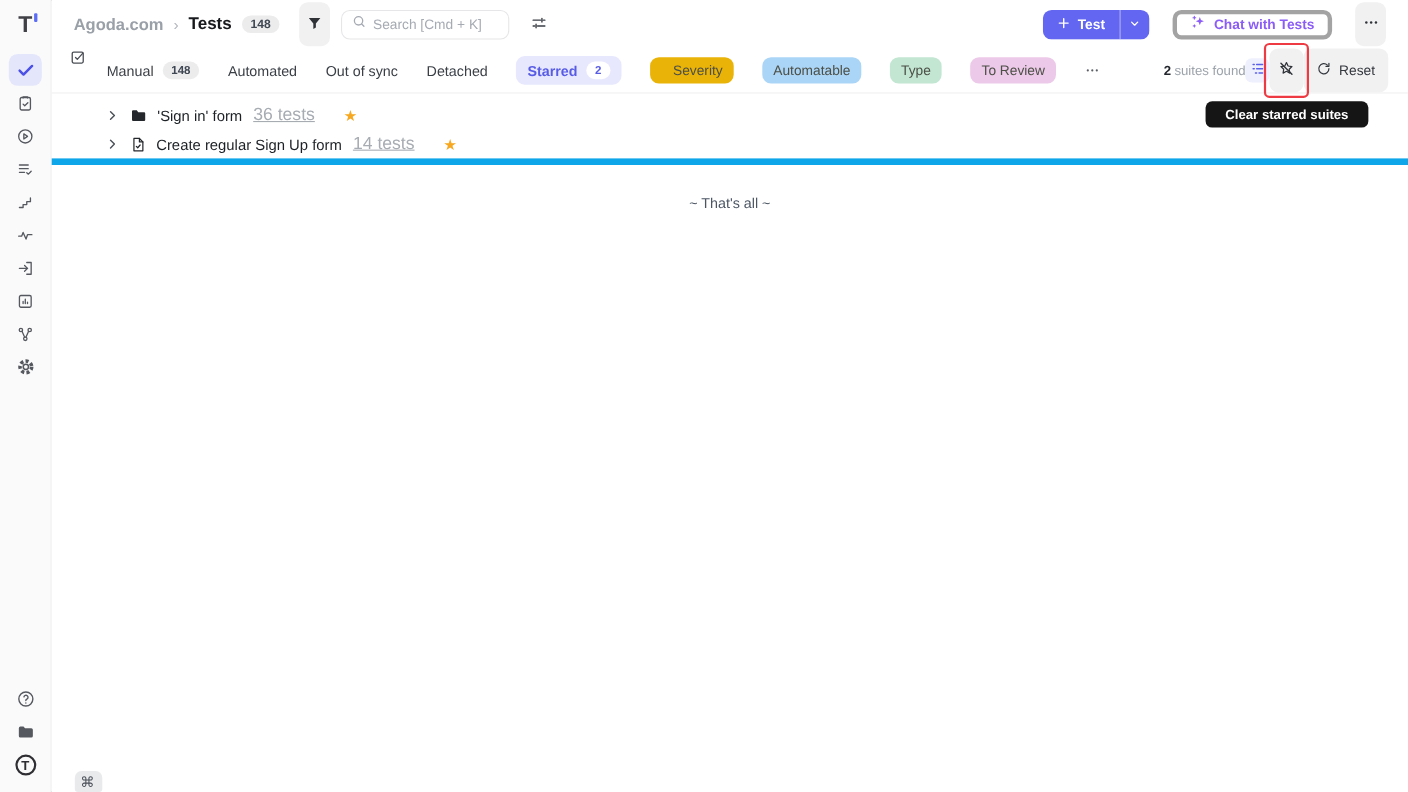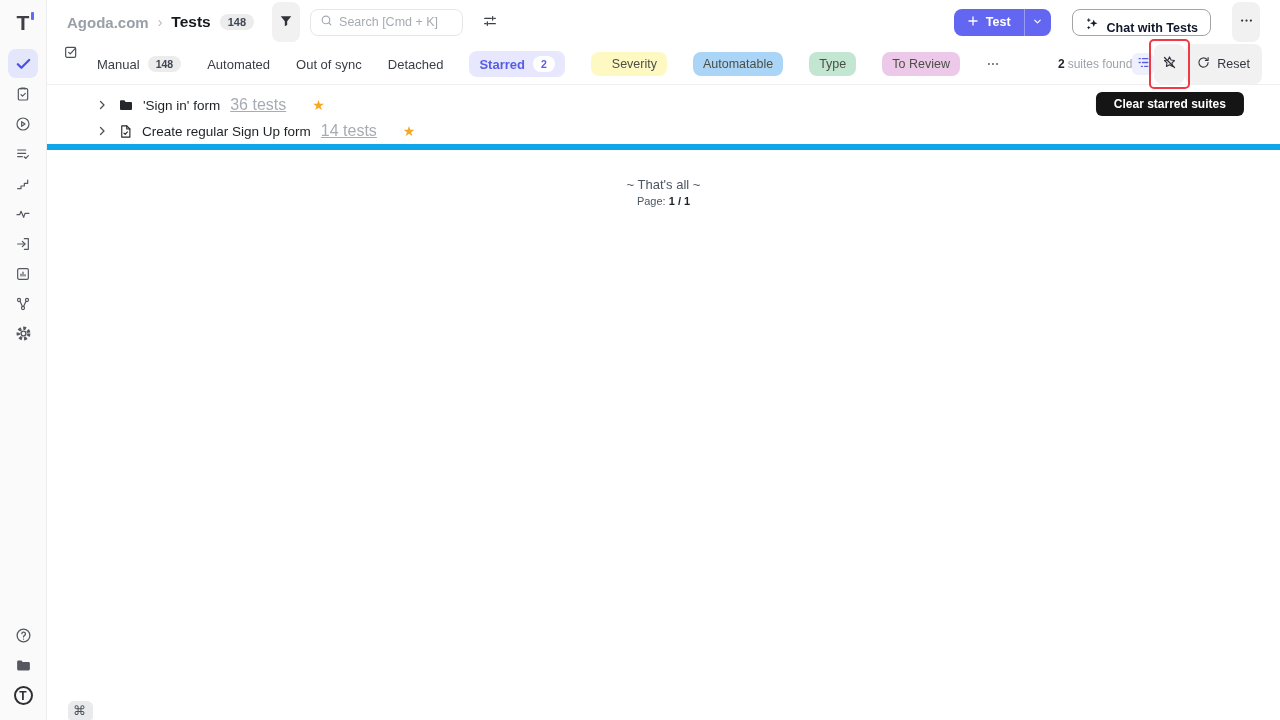--- a/index.html
+++ b/index.html
@@ -43,22 +43,22 @@
                      font-family:"Liberation Sans", sans-serif; background:transparent; }
   .searchbox input::placeholder { color:#a6abb3; }
   .sliders-btn { margin-left:13px; background:transparent; color:#3a3e45; }
   .topbar-right { margin-left:auto; display:flex; align-items:center; gap:21px; }
   .split-btn { display:flex; height:27px; border-radius:8px; overflow:hidden; }
   .split-main { background:#6366f1; color:#fff; border:none; font-size:12.5px; font-weight:600;
                 display:flex; align-items:center; gap:7px; padding:0 13px; cursor:pointer;
                 font-family:"Liberation Sans", sans-serif; }
   .split-caret { background:#6366f1; border:none; border-left:1px solid rgba(255,255,255,.35);
                  color:#fff; width:27px; display:flex; align-items:center; justify-content:center; cursor:pointer; }
-  .chat-btn { height:27px; border:1px solid #a3a3a3; background:#fff; color:#0f172a; border-radius:8px;
-              font-size:12.5px; font-weight:600; display:flex; align-items:flex-end; gap:7px; padding:0 12px;
+  .chat-btn { height:27px; border:4px solid #a3a3a3; background:#fff; color:#8b5cf6; border-radius:8px;
+              font-size:12.5px; font-weight:600; display:flex; align-items:center; gap:7px; padding:0 12px;
               cursor:pointer; font-family:"Liberation Sans", sans-serif; }
   .more-btn { width:28px; }
 
   
   .filterbar { height:41px; display:flex; padding:0 18px 0 16px;
                border-bottom:1px solid #f0f0f0; }
   .bulk-icon { color:#4b4f56; margin-right:18px; display:flex; }
   .ftabs { display:flex; align-items:center; gap:26px; }
   .ftab { font-size:13px; color:#3a3f46; font-weight:500; display:flex; align-items:center; gap:8px; cursor:pointer; }
   .ftab .count-badge { font-size:10.5px; }
@@ -307,21 +307,21 @@
         <div class="ftab">
           <span>Out of sync</span>
         </div>
         <div class="ftab">
           <span>Detached</span>
         </div>
         <div class="ftab active">
           <span>Starred</span>
           <span class="count-badge">2</span>
         </div>
-        <div class="fpill" style="background: #fef9c3; padding-left: 21px;">Severity</div>
+        <div class="fpill" style="background: #eab308; padding-left: 21px;">Severity</div>
         <div class="fpill" style="background: rgb(171, 213, 246);">Automatable</div>
         <div class="fpill" style="background: rgb(194, 230, 210);">Type</div>
         <div class="fpill" style="background: rgb(236, 201, 232);">To Review</div>
         <span class="fdots">
           <svg width="14" height="14" viewBox="0 0 24 24" fill="currentColor">
               <circle cx="5" cy="12" r="1.7"></circle>
               <circle cx="12" cy="12" r="1.7"></circle>
               <circle cx="19" cy="12" r="1.7"></circle>
             </svg>
         </span>
@@ -389,23 +389,20 @@
             </svg>
         </span>
         <span class="suite-name">Create regular Sign Up form</span>
         <span class="suite-tests">14 tests</span>
         <span class="suite-star">★</span>
       </div>
     </div>
 
     <div class="endnote">
       <div class="end-text">~ That's all ~</div>
-      <div class="end-page">
-        <span>Page:</span> <b>1 / 1</b>
-      </div>
     </div>
 
     <div class="cmd-key">
       <span>⌘</span>
     </div>
 
   </div>
 </div>
 
 </body></html>

